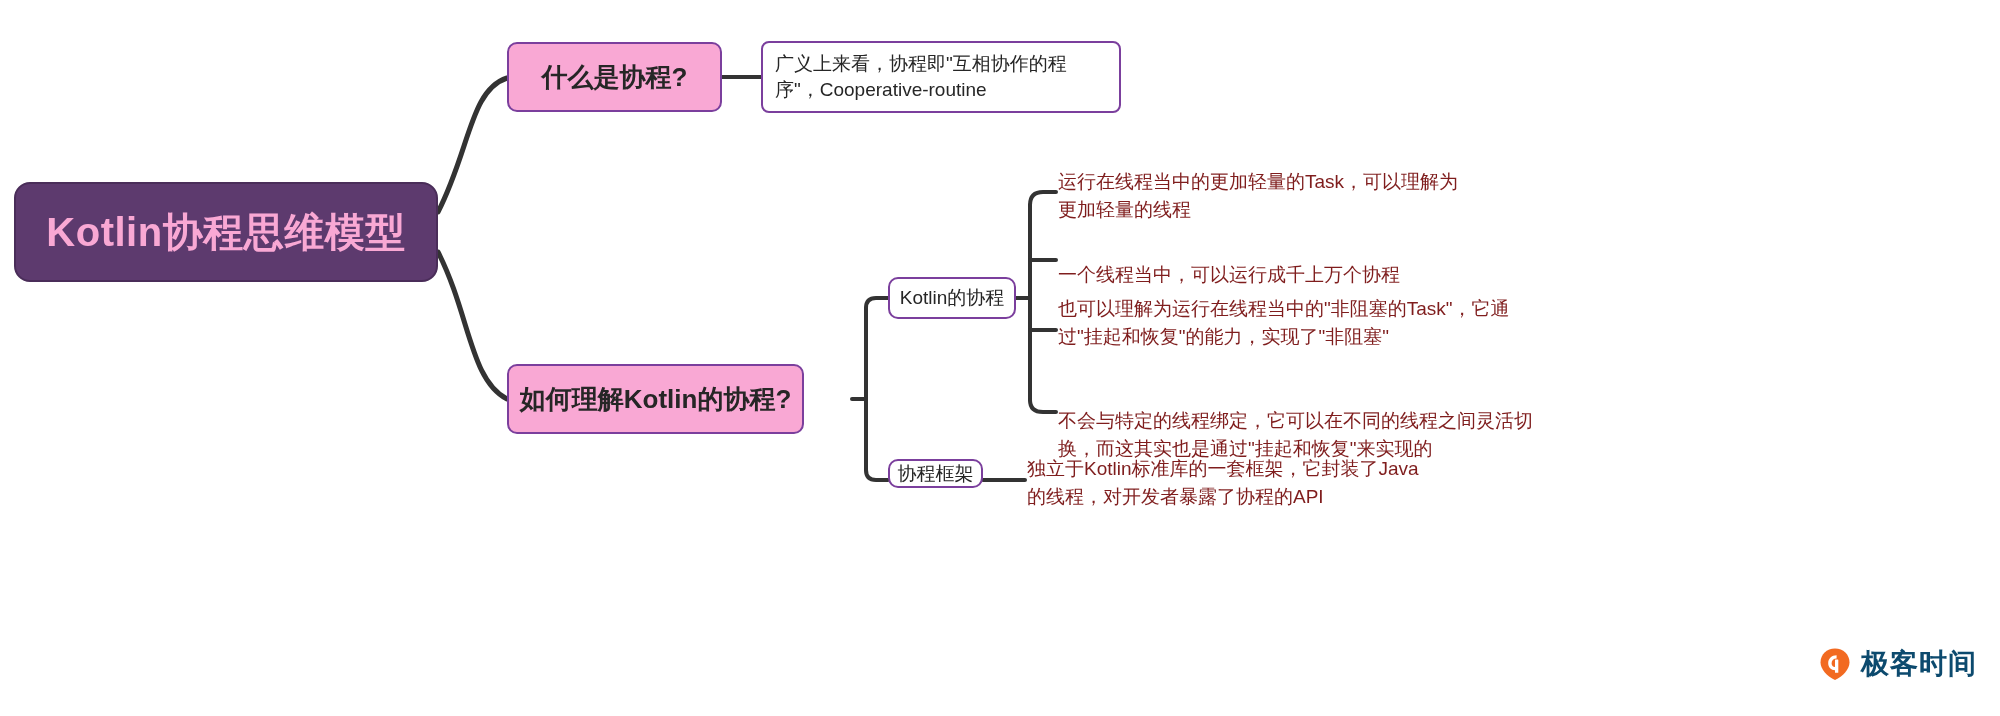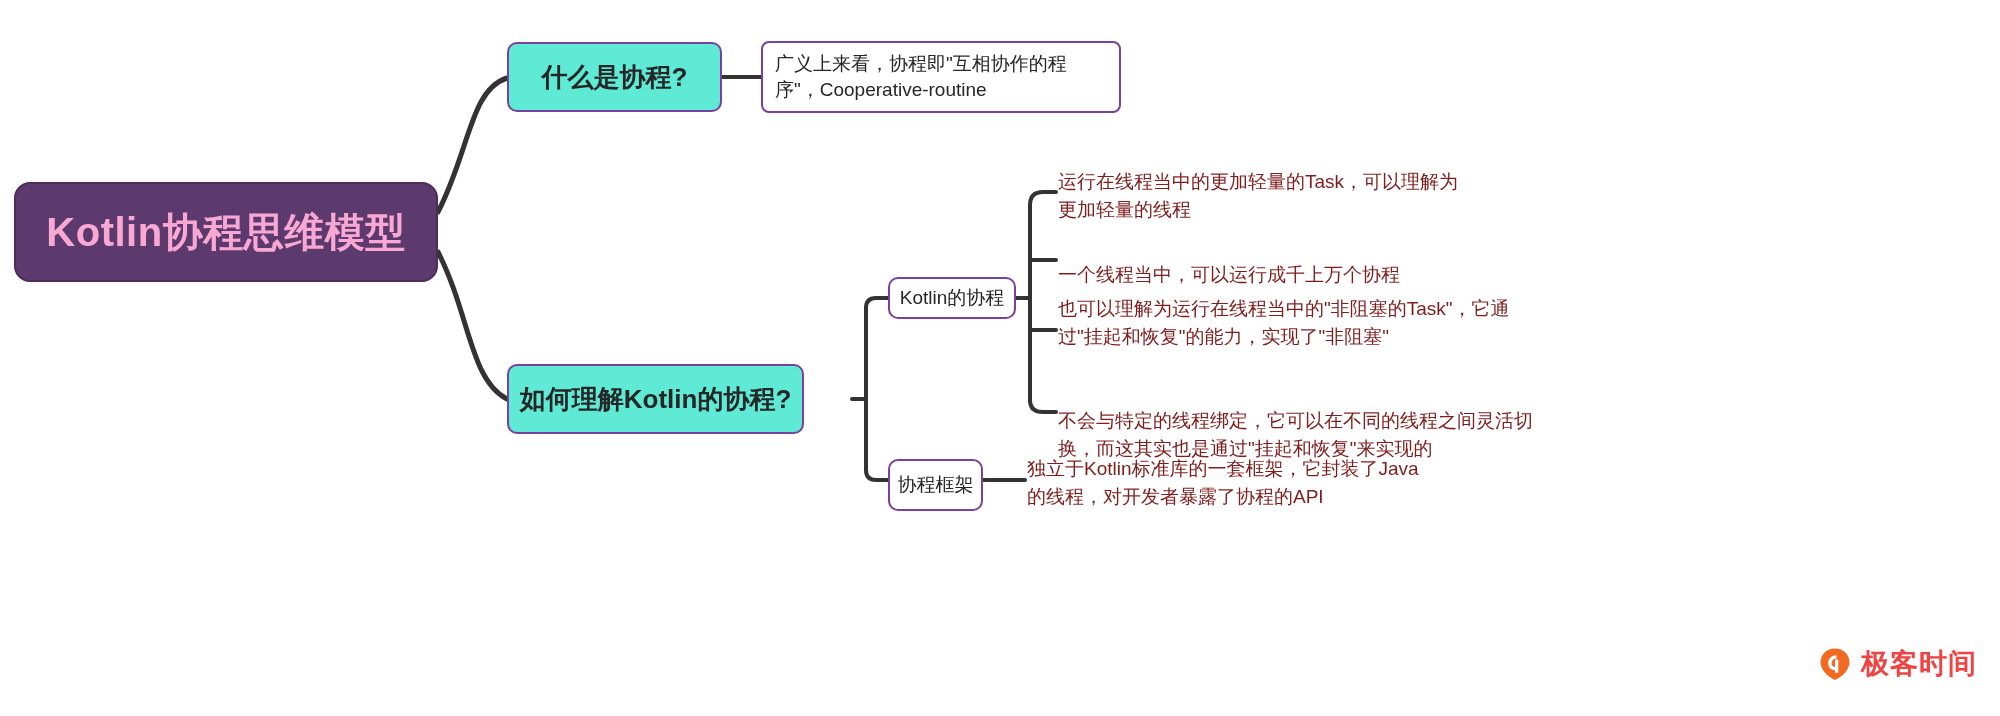--- a/index.html
+++ b/index.html
@@ -10,48 +10,48 @@
 
   .node{position:absolute;box-sizing:border-box;display:flex;align-items:center;
         justify-content:center;text-align:center;white-space:nowrap;}
 
   
   .root{left:14px;top:182px;width:424px;height:100px;border-radius:16px;
         background:#5D3A6E;border:2px solid #4a2d59;color:#f9a8d4;
         font-size:40px;font-weight:bold;letter-spacing:0.5px;}
 
   
-  .branch{background:#5eead4;border:2.5px solid #7B3F9D;border-radius:10px;
+  .branch{background:#f9a8d4;border:2.5px solid #7B3F9D;border-radius:10px;
           font-size:26px;font-weight:bold;color:#262626;}
   .branch.b1{left:507px;top:42px;width:215px;height:70px;}
   .branch.b2{left:507px;top:364px;width:297px;height:70px;}
 
   
   .plainbox{background:#ffffff;border:2.5px solid #7B3F9D;border-radius:10px;
             font-size:20px;color:#262626;}
   .plainbox.p1{left:761px;top:41px;width:360px;height:72px;border-radius:8px;
                justify-content:flex-start;text-align:left;padding:8px 12px;
                white-space:normal;line-height:1.35;font-size:19px;}
   .plainbox.k1{left:888px;top:277px;width:128px;height:42px;font-size:19px;}
-  .plainbox.k2{left:888px;top:459px;width:95px;height:52px;font-size:19px;}
+  .plainbox.k2{left:888px;top:459px;width:95px;height:29px;font-size:19px;}
 
   
   .leaf{position:absolute;font-size:19px;line-height:1.45;color:#7f1d1d;
         white-space:pre-line;}
   .leaf.l1{left:1058px;top:168px;width:430px;}
   .leaf.l2{left:1058px;top:261px;width:430px;}
   .leaf.l3{left:1058px;top:295px;width:480px;}
   .leaf.l4{left:1058px;top:375px;width:480px;margin-top:32px;}
   .leaf.l5{left:1027px;top:455px;width:440px;}
 
   
   .wm{position:absolute;left:1818px;top:645px;display:flex;align-items:center;gap:9px;}
   .wm .pin{width:34px;height:34px;position:relative;}
   .wm .pin svg{display:block;}
-  .wm .wmtext{font-size:28px;font-weight:bold;color:#ef4444;letter-spacing:1px;}
+  .wm .wmtext{font-size:28px;font-weight:bold;color:#0c4a6e;letter-spacing:1px;}
 </style>
 </head>
 <body>
 
 <div id="canvas">
 
   <svg class="edges" viewBox="0 0 2000 716" xmlns="http://www.w3.org/2000/svg">
 
     <path d="M438 212 C 470 150, 470 90, 507 78" fill="none" stroke="#333333" stroke-width="5" stroke-linecap="round"></path>
 

